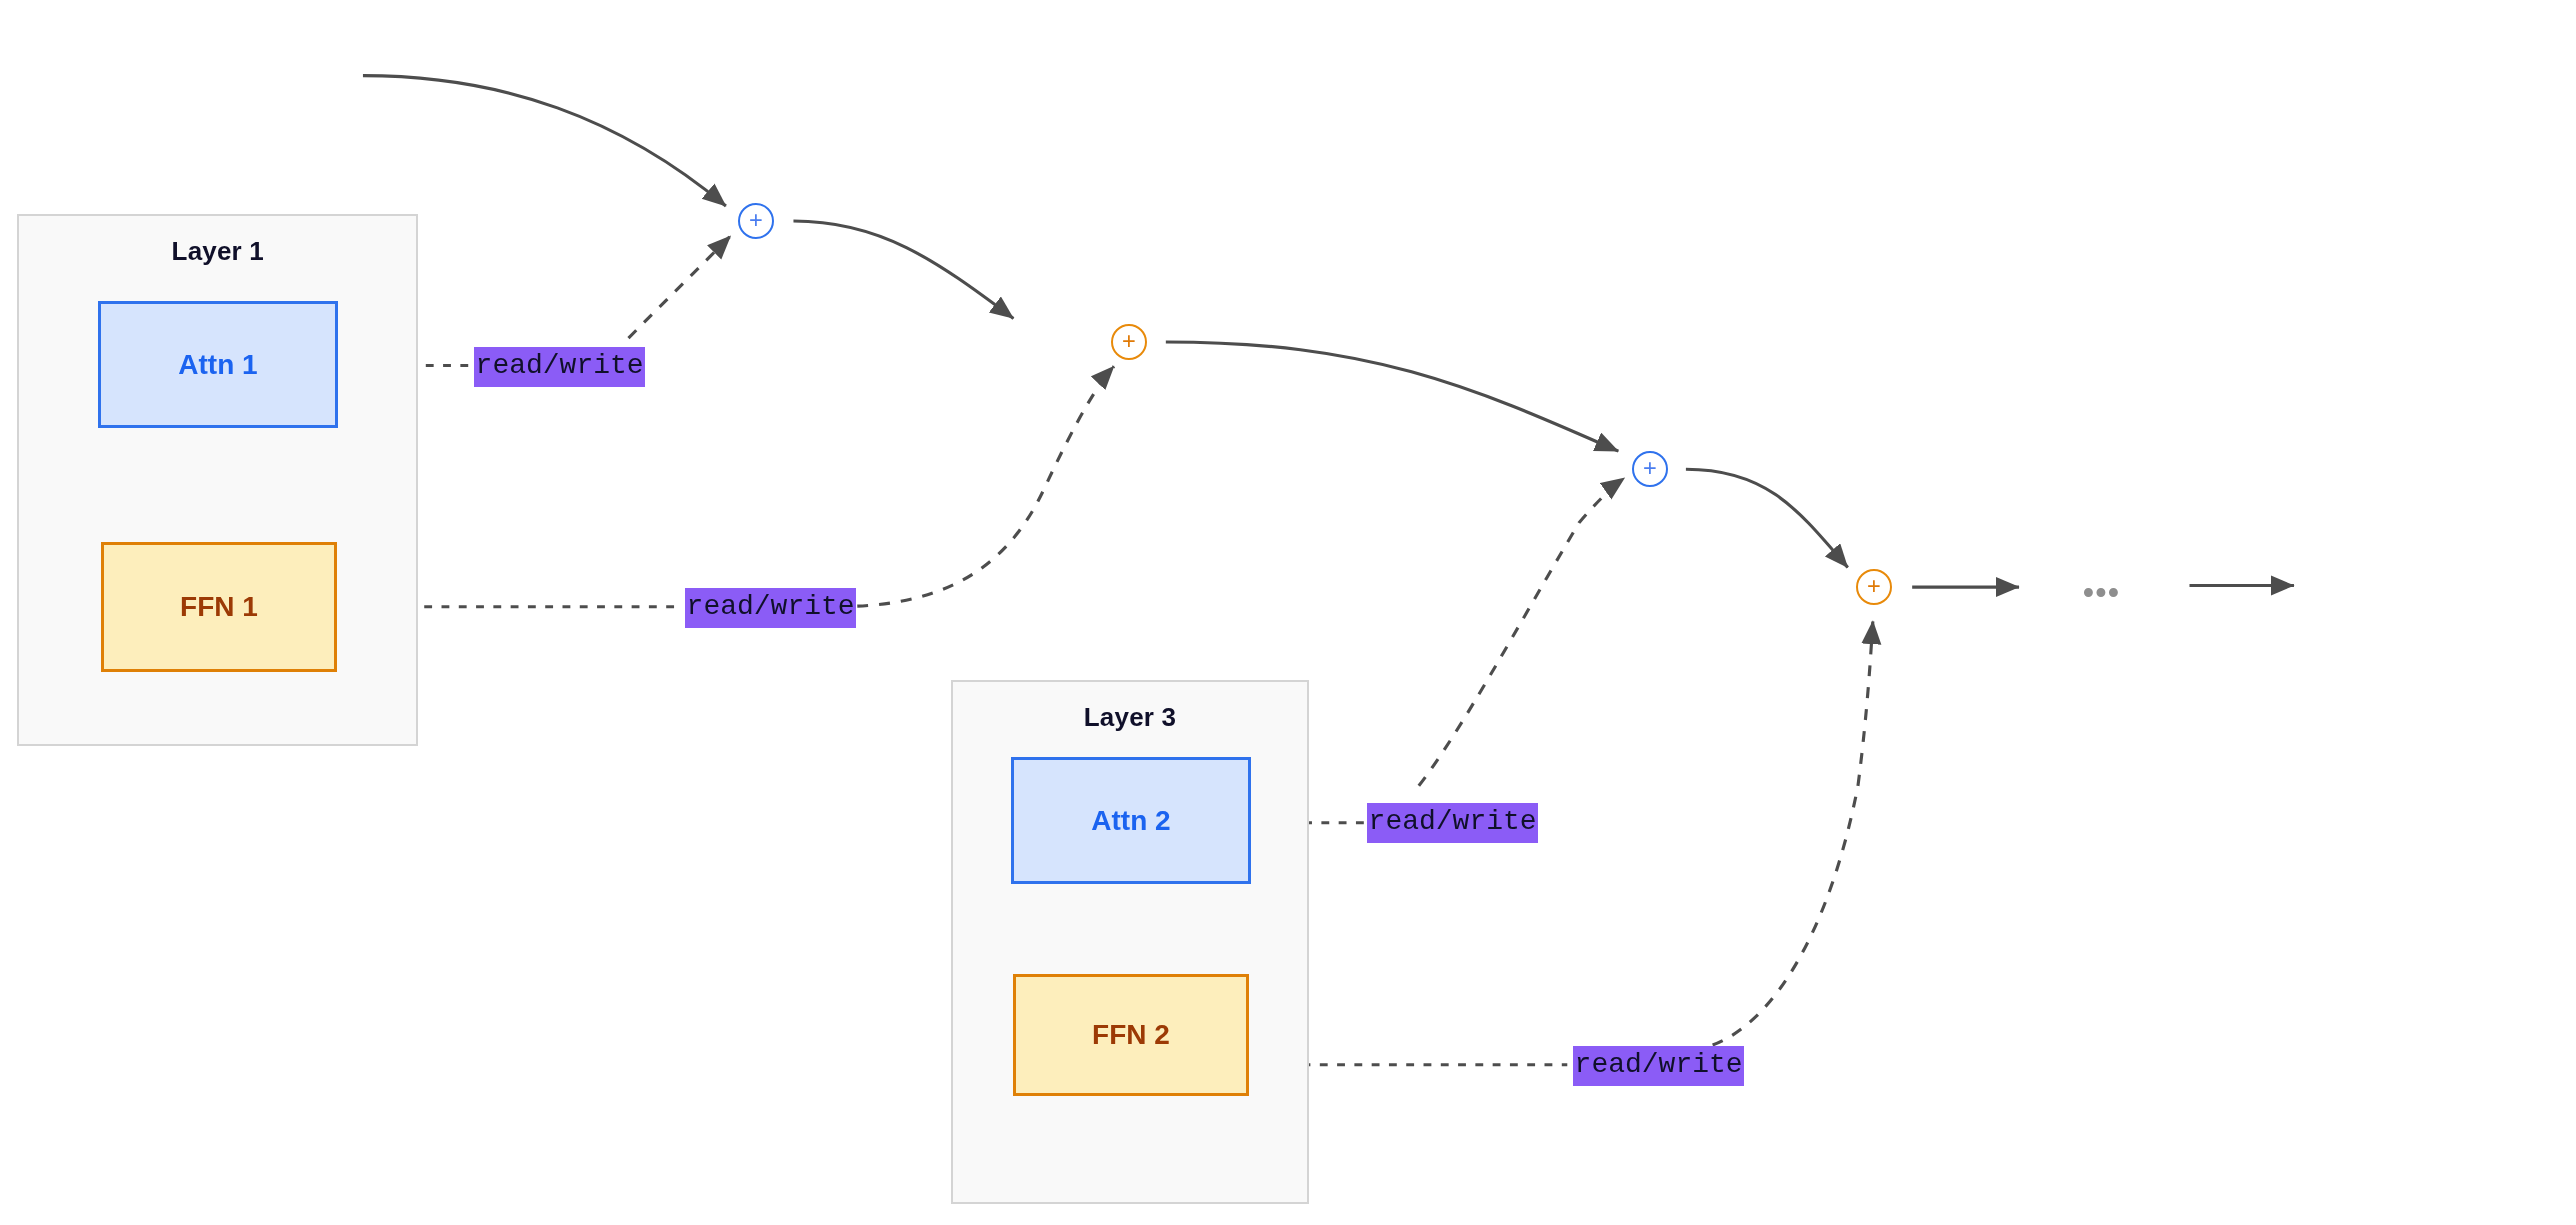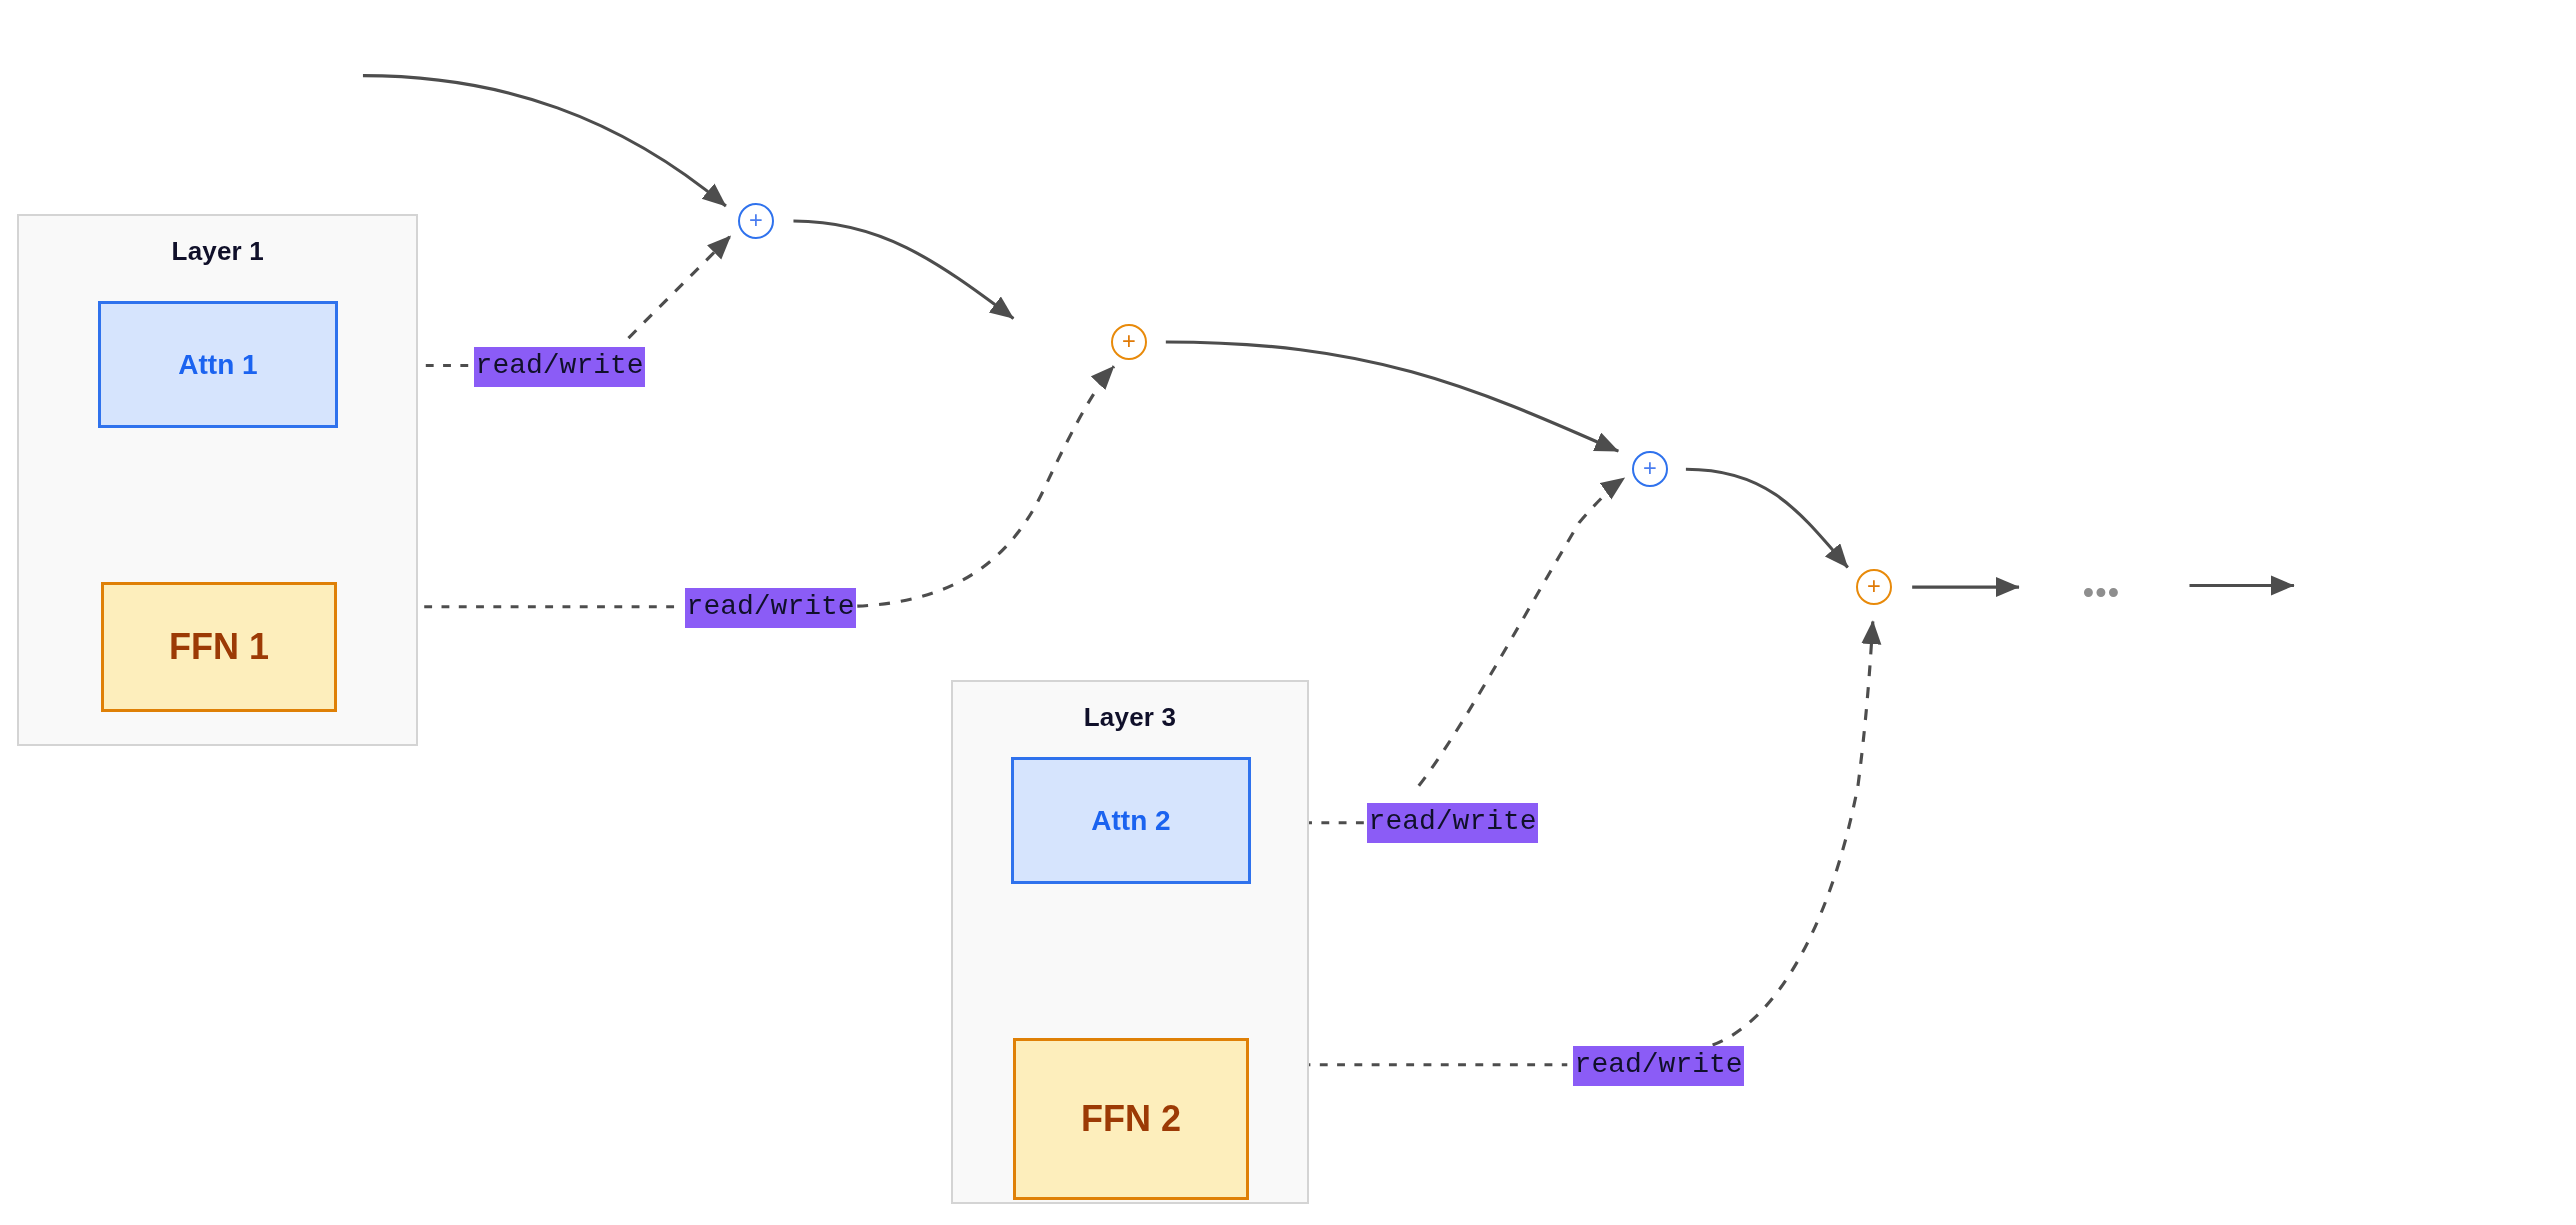--- a/index.html
+++ b/index.html
@@ -70,22 +70,21 @@
     color: #1b63f0;
     font-weight: bold;
     font-size: 28px;
   }
   
   .ffn-box {
     background: #fdeebc;
     border: 3.9px solid #df8006;
     color: #9c3a05;
     font-weight: bold;
-    font-size: 36px;
-    margin-top: 40px;
+    font-size: 28px;
   }
   
   .plus-node {
     position: absolute;
     box-sizing: border-box;
     width: 36px;
     height: 36px;
     border-radius: 50%;
     background: #ffffff;
     border: 2.4px solid #2f72ed;
@@ -172,21 +171,21 @@
     <span>FFN 1</span>
   </div>
 
   <div class="group-box" style="left:951px; top:680px; width:358px; height:524px;"></div>
   <div class="group-title" style="left:951px; top:702px; width:358px;">Layer 3</div>
 
   <div class="node attn-box" style="left:1011px; top:757px; width:240px; height:127px;">
     <span>Attn 2</span>
   </div>
 
-  <div class="node ffn-box" style="left:1013px; top:998px; width:236px; height:162px;">
+  <div class="node ffn-box" style="left:1013px; top:974px; width:236px; height:122px;">
     <span>FFN 2</span>
   </div>
 
   <div class="plus-node" style="left:738px; top:203px;">
     <span>+</span>
   </div>
 
   <div class="plus-node orange" style="left:1111px; top:324px;">
     <span>+</span>
   </div>

